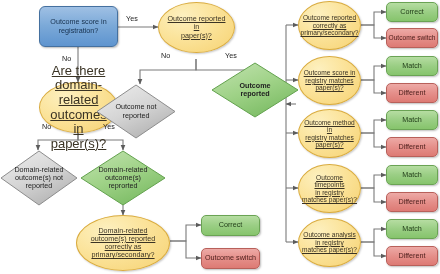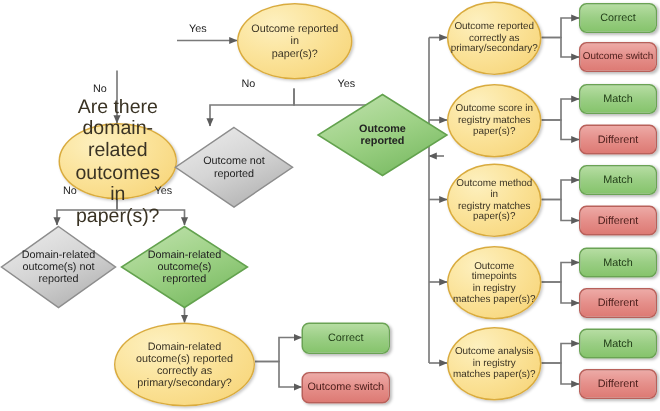--- a/index.html
+++ b/index.html
@@ -44,20 +44,21 @@
     color: #16304d;
   }
 
   
   .n-ellipse {
     background: radial-gradient(ellipse at 32% 26%, #fdf0bf 0%, #fbe39a 45%, #f6d272 100%);
     border: 1px solid #d9ab3e;
     border-radius: 50%;
     box-shadow: 1px 1px 2px rgba(0,0,0,0.22);
     color: #3a3324;
+    text-decoration: underline;
   }
 
   
   .n-diamond {
     background: transparent;
     border: 0;
   }
   .n-diamond .dshape {
     position: absolute;
     left: 0; top: 0;
@@ -145,29 +146,31 @@
 
       <path d="M361,242 L374,242 L374,229 L386,229"></path>
       <path d="M361,242 L374,242 L374,256 L386,256"></path>
     </g>
 
     <g stroke="#7a7a7a" stroke-width="1.1" fill="none">
       <path d="M286,25 L286,242"></path>
     </g>
   </svg>
 
+  <div class="node n-start" style="left:39px; top:6px; width:79px; height:41px; font-size:7.2px; padding:0 4px;">Outcome score in
+registration?</div>
 
   <div class="node n-ellipse" style="left:158px; top:2px; width:77px; height:51px; font-size:7.2px; padding:0 5px;">Outcome reported in
 paper(s)?</div>
 
   <div class="node n-ellipse" style="left:39px; top:82px; width:79px; height:51px; font-size:13px; padding:0 5px;">Are there domain-
 related outcomes in
 paper(s)?</div>
 
-  <div class="node n-diamond" style="left:116px; top:84px; width:80px; height:55px; font-size:7.2px;">
+  <div class="node n-diamond" style="left:96px; top:84px; width:80px; height:55px; font-size:7.2px;">
     <svg class="dshape" viewBox="0 0 80 55" preserveAspectRatio="none">
       <defs>
         <linearGradient id="greyg1" x1="0" y1="0" x2="0.65" y2="1">
           <stop offset="0%" stop-color="#eeeeee"></stop>
           <stop offset="55%" stop-color="#d5d5d5"></stop>
           <stop offset="100%" stop-color="#b4b4b4"></stop>
         </linearGradient>
       </defs>
       <polygon points="40,1 79,27.5 40,54 1,27.5" fill="url(#greyg1)" stroke="#8d8d8d" stroke-width="1"></polygon>
     </svg>

